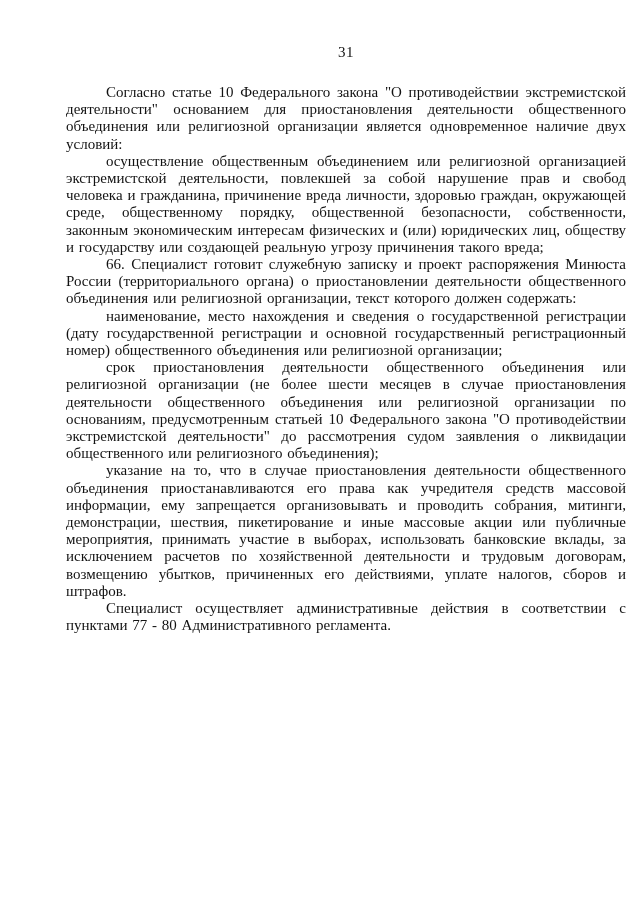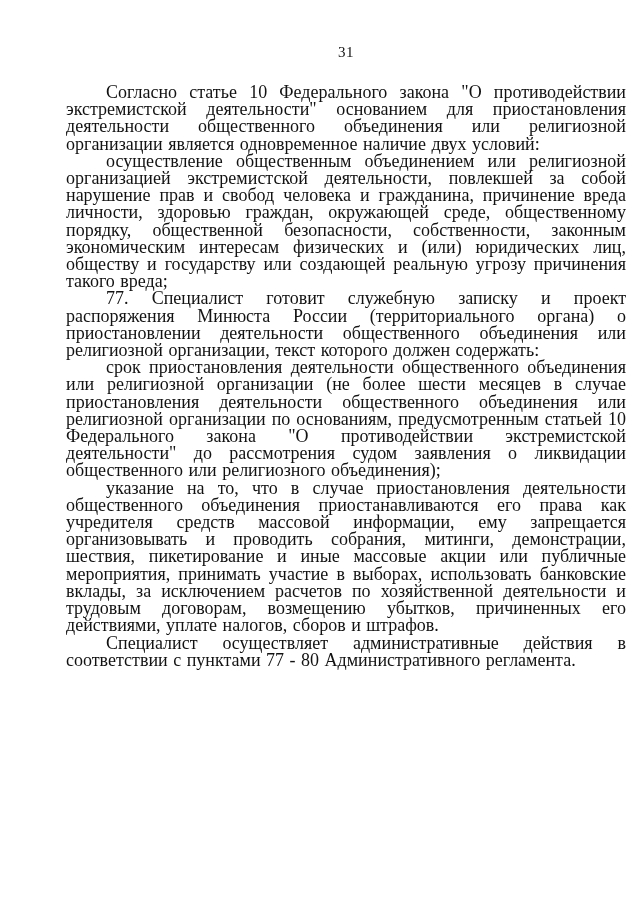--- a/index.html
+++ b/index.html
@@ -24,38 +24,39 @@
   .page-number {
     text-align: center;
     font-size: 15px;
     line-height: 17px;
     margin-bottom: 23px;
     letter-spacing: 0.5px;
   }
   .body-text p {
     margin: 0;
     padding: 0;
-    font-size: 18px;
+    font-size: 15px;
     line-height: 17.2px;
     text-align: justify;
     text-indent: 40px;
     word-spacing: 1px;
   }
   
   .body-text p.continued {
     text-align-last: justify;
   }
 </style>
 </head>
 <body>
 
 <div class="page">
   <div class="page-number">31</div>
 
   <div class="body-text">
     <p>Согласно статье 10 Федерального закона "О противодействии экстремистской деятельности" основанием для приостановления деятельности общественного объединения или религиозной организации является одновременное наличие двух условий:</p>
     <p>осуществление общественным объединением или религиозной организацией экстремистской деятельности, повлекшей за собой нарушение прав и свобод человека и гражданина, причинение вреда личности, здоровью граждан, окружающей среде, общественному порядку, общественной безопасности, собственности, законным экономическим интересам физических и (или) юридических лиц, обществу и государству или создающей реальную угрозу причинения такого вреда;</p>
-    <p>77. Специалист готовит служебную записку и проект распоряжения Минюста России (территориального органа) о приостановлении деятельности общественного объединения или религиозной организации, текст которого должен содержать:</p>
+    <p>66. Специалист готовит служебную записку и проект распоряжения Минюста России (территориального органа) о приостановлении деятельности общественного объединения или религиозной организации, текст которого должен содержать:</p>
+    <p>наименование, место нахождения и сведения о государственной регистрации (дату государственной регистрации и основной государственный регистрационный номер) общественного объединения или религиозной организации;</p>
     <p>срок приостановления деятельности общественного объединения или религиозной организации (не более шести месяцев в случае приостановления деятельности общественного объединения или религиозной организации по основаниям, предусмотренным статьей 10 Федерального закона "О противодействии экстремистской деятельности" до рассмотрения судом заявления о ликвидации общественного или религиозного объединения);</p>
     <p>указание на то, что в случае приостановления деятельности общественного объединения приостанавливаются его права как учредителя средств массовой информации, ему запрещается организовывать и проводить собрания, митинги, демонстрации, шествия, пикетирование и иные массовые акции или публичные мероприятия, принимать участие в выборах, использовать банковские вклады, за исключением расчетов по хозяйственной деятельности и трудовым договорам, возмещению убытков, причиненных его действиями, уплате налогов, сборов и штрафов.</p>
     <p>Специалист осуществляет административные действия в соответствии с пунктами 77 - 80 Административного регламента.</p>
   </div>
 </div>
 
 </body></html>

